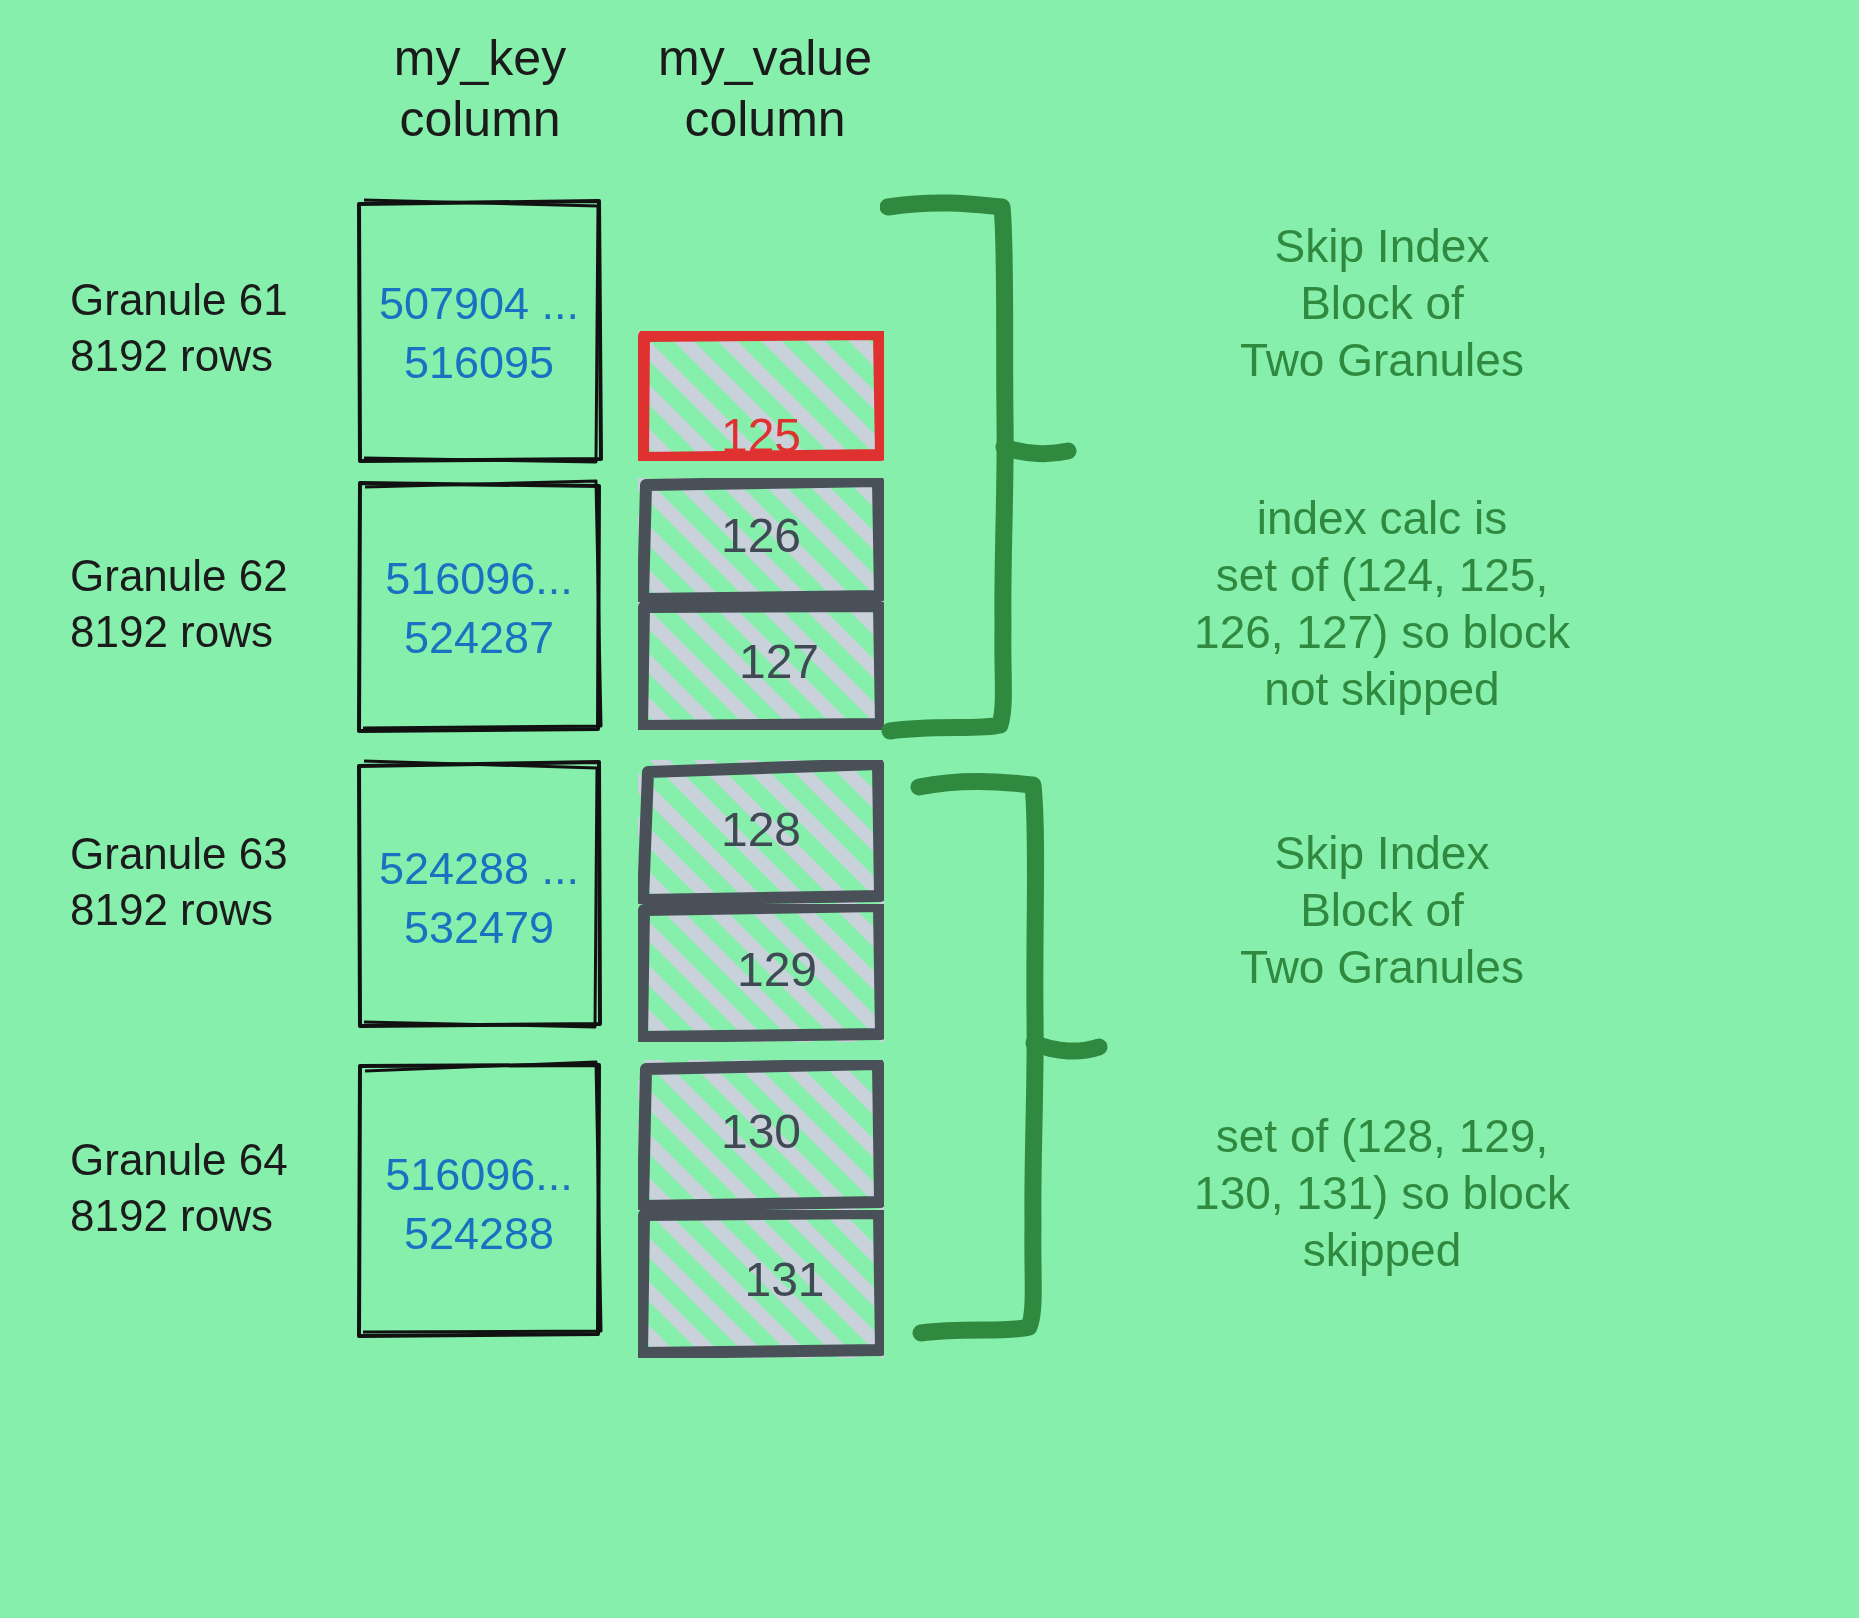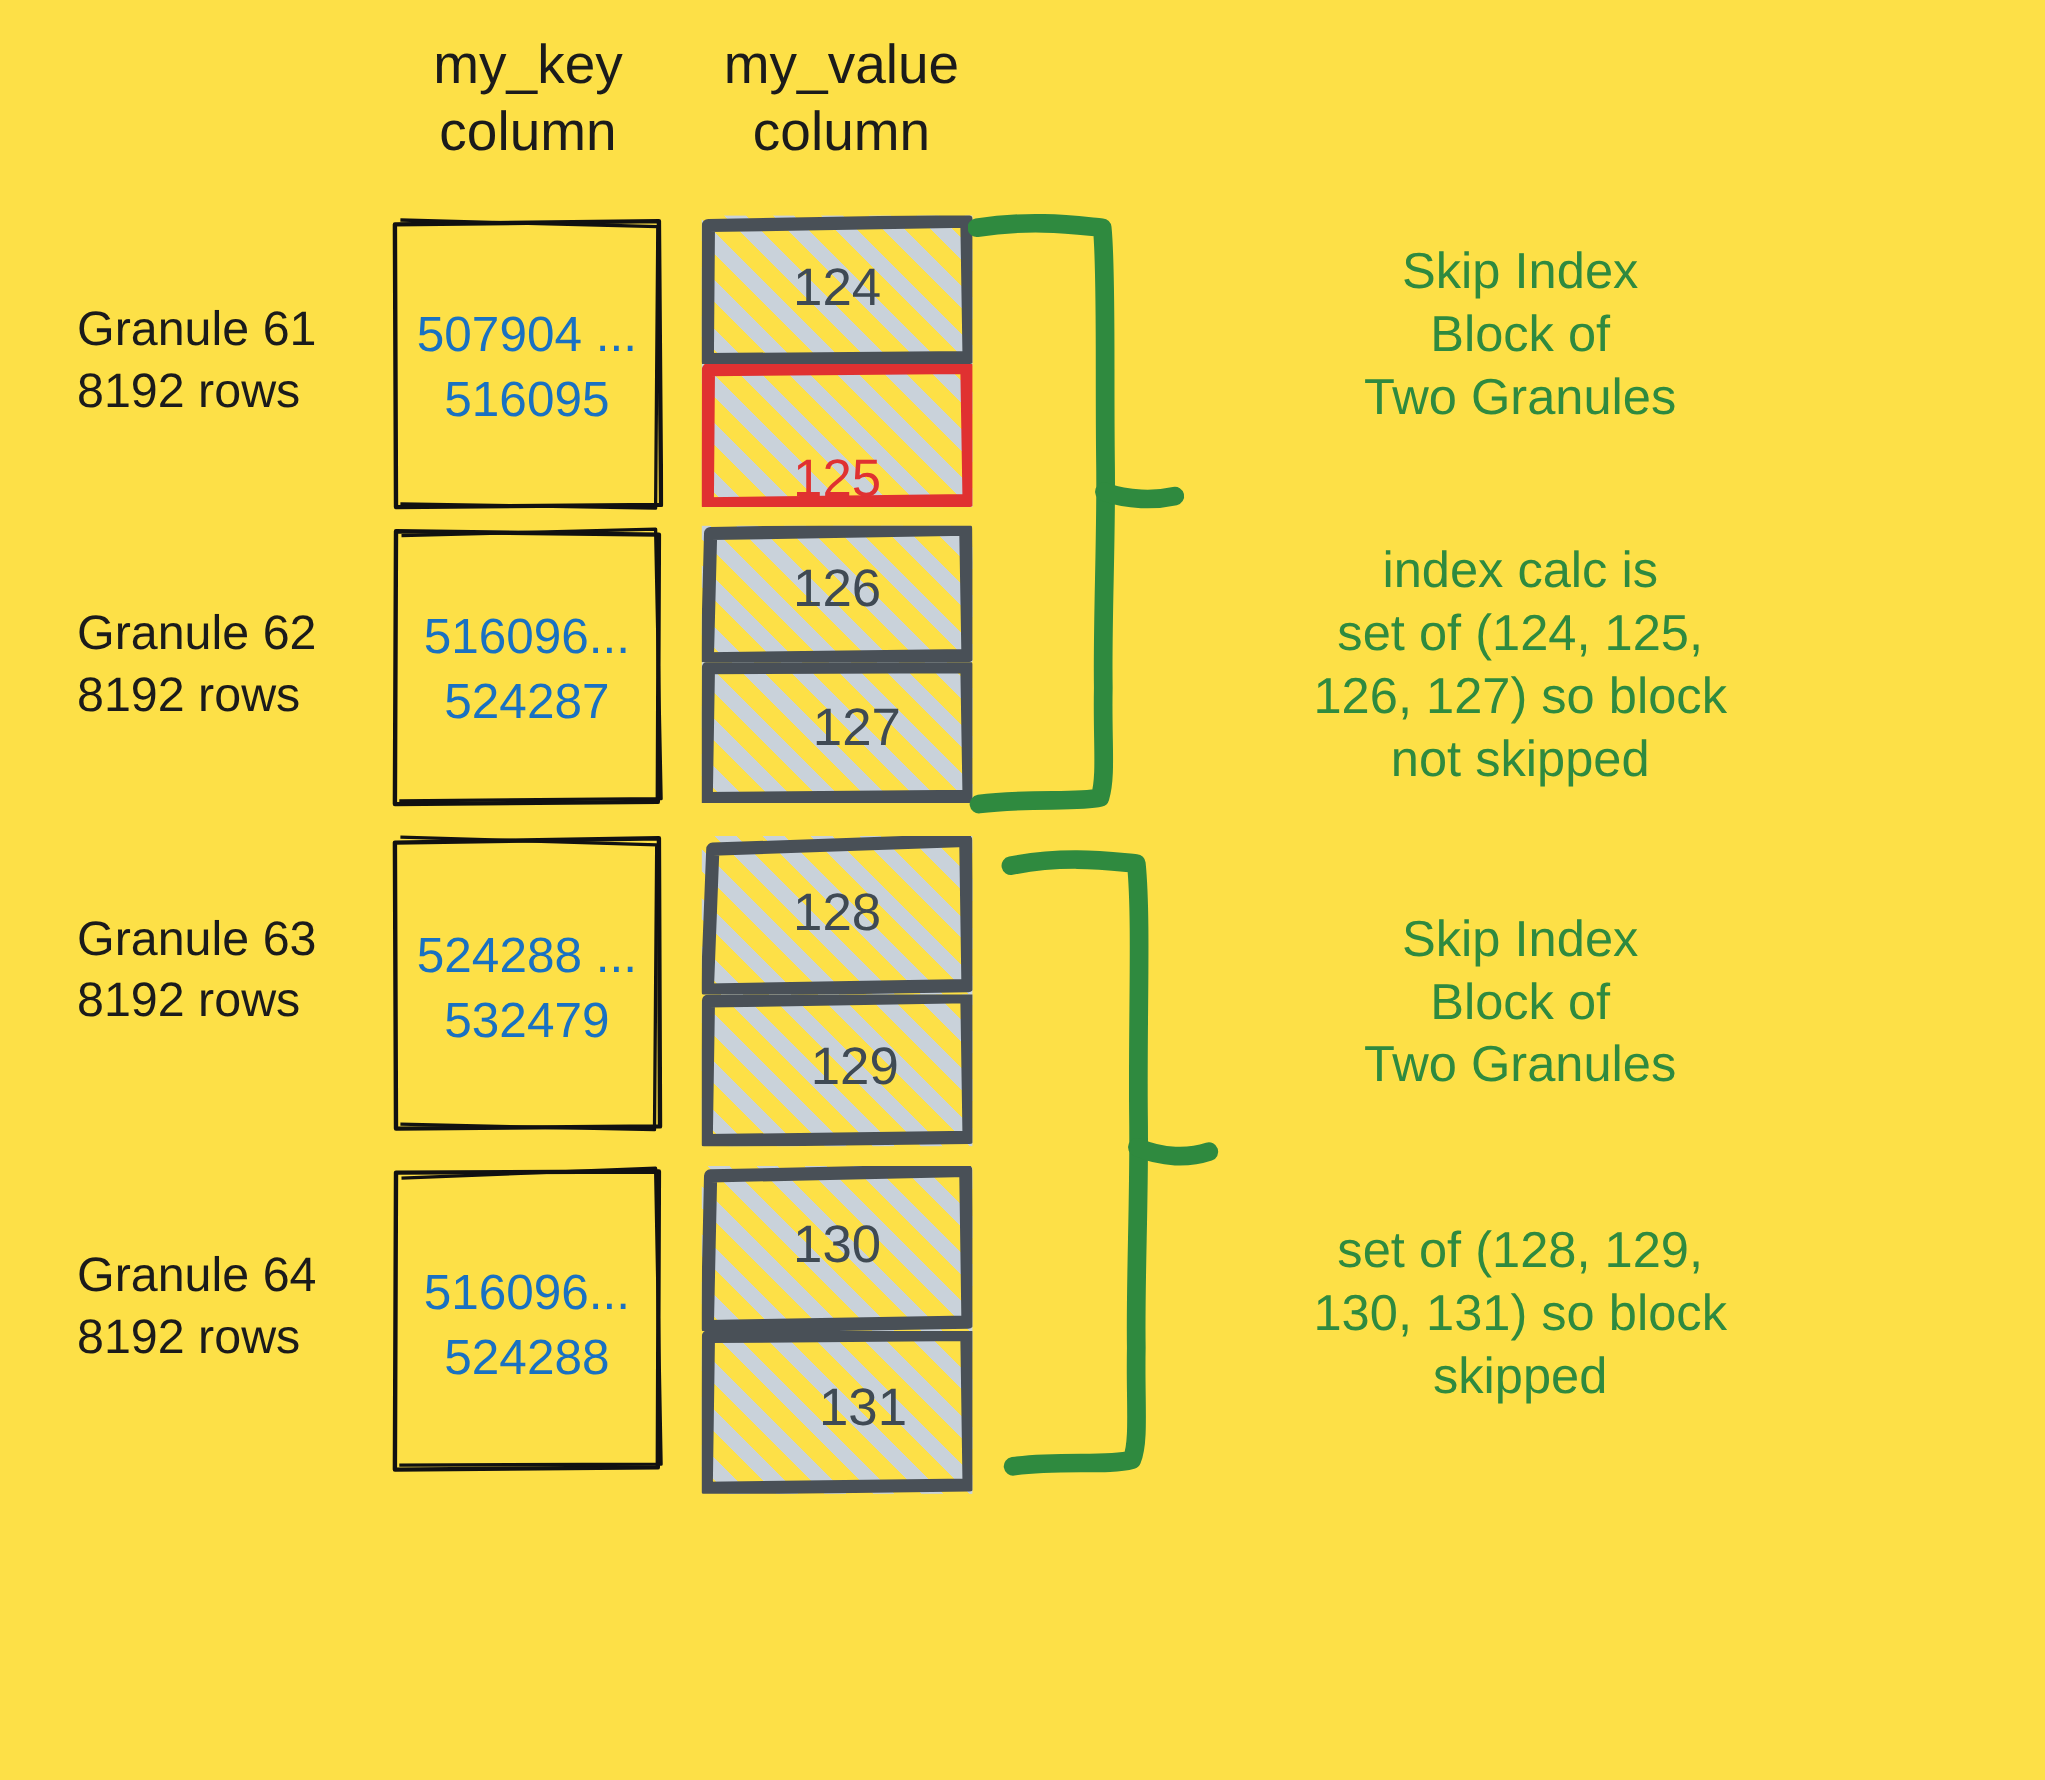--- a/index.html
+++ b/index.html
@@ -5,21 +5,21 @@
   * { box-sizing: border-box; }
   html, body {
     margin: 0; padding: 0;
     background: #ffffff;
     font-family: "Liberation Sans", sans-serif;
   }
   #stage {
     position: relative;
     width: 1859px;
     height: 1618px;
-    background: #fde047;
+    background: #86efac;
     overflow: hidden;
   }
 
   
   .col-header {
     position: absolute;
     text-align: center;
     color: #1b1b1b;
     font-size: 50px;
     line-height: 1.22;
@@ -118,27 +118,20 @@
 
   <div class="key-box" style="top:197px; height:267px;">
     <svg class="sketch-rect" viewBox="0 0 248 267" preserveAspectRatio="none">
       <path d="M4,7 L244,4 L246,262 L5,264 Z" fill="none" stroke="#111111" stroke-width="4" stroke-linejoin="round"></path>
       <path d="M9,3 L243,9 L241,265 L9,261" fill="none" stroke="#111111" stroke-width="3" stroke-linejoin="round"></path>
     </svg>
     <div class="key-text" style="top:78px;">507904 ...
 516095</div>
   </div>
 
-  <div class="val-box" style="top:196px; height:135px;">
-    <div class="hatch"></div>
-    <svg class="sketch-rect" viewBox="0 0 246 135" preserveAspectRatio="none">
-      <path d="M6,9 L241,5 L243,129 L5,131 Z" fill="none" stroke="#495057" stroke-width="12" stroke-linejoin="round" stroke-linecap="round"></path>
-    </svg>
-    <div class="val-text" style="top:42px;">124</div>
-  </div>
 
   <div class="val-box" style="top:331px; height:130px;">
     <div class="hatch"></div>
     <svg class="sketch-rect" viewBox="0 0 246 130" preserveAspectRatio="none">
       <path d="M6,5 L241,3 L243,124 L5,127 Z" fill="none" stroke="#e03131" stroke-width="12" stroke-linejoin="round" stroke-linecap="round"></path>
     </svg>
     <div class="val-text red" style="top:38px;margin-top:43px;">125</div>
   </div>
 
   <div class="row-label" style="top:548px;">Granule 62

